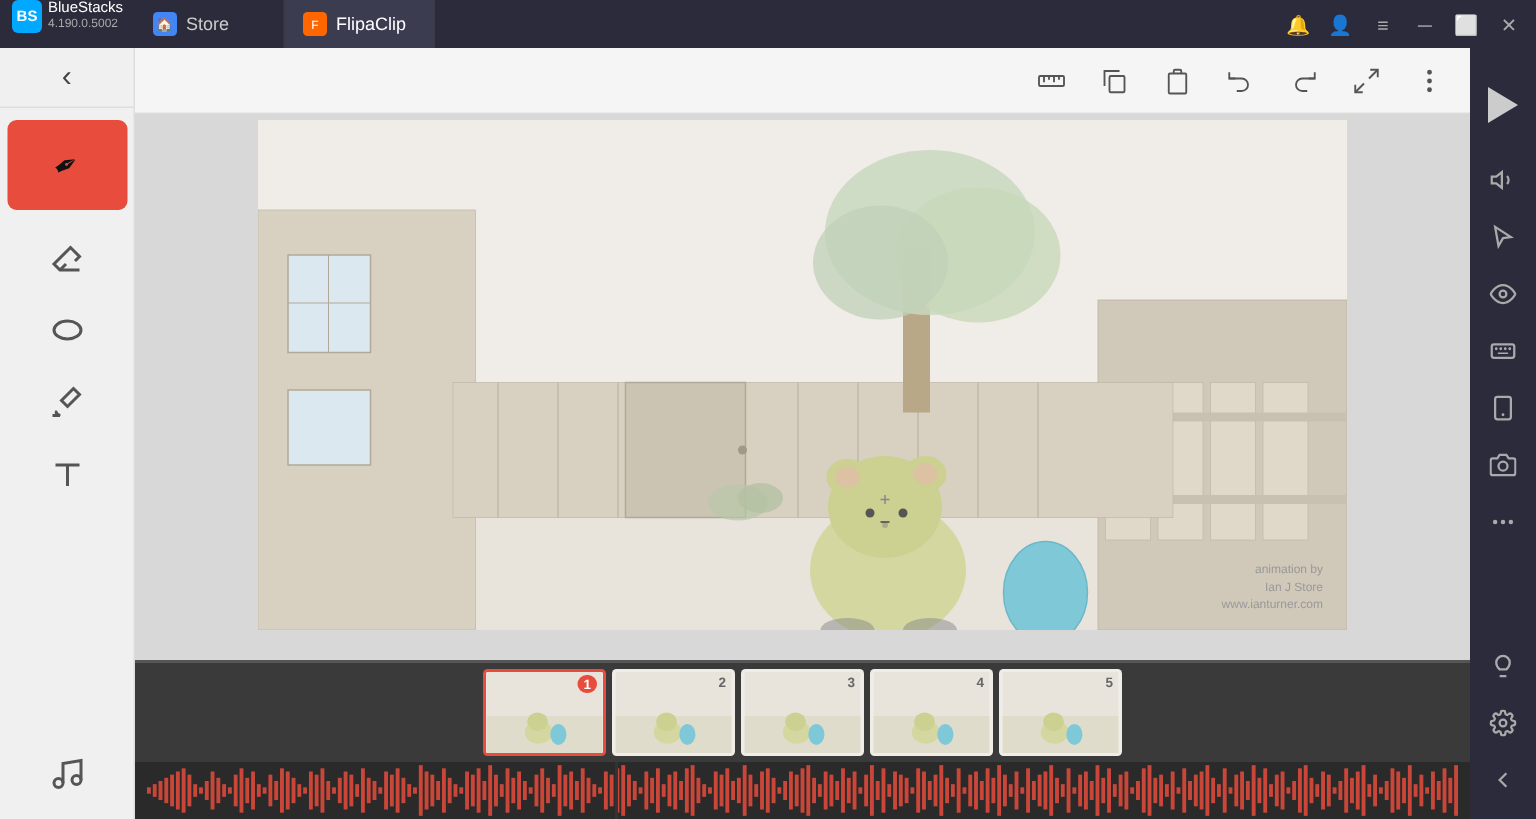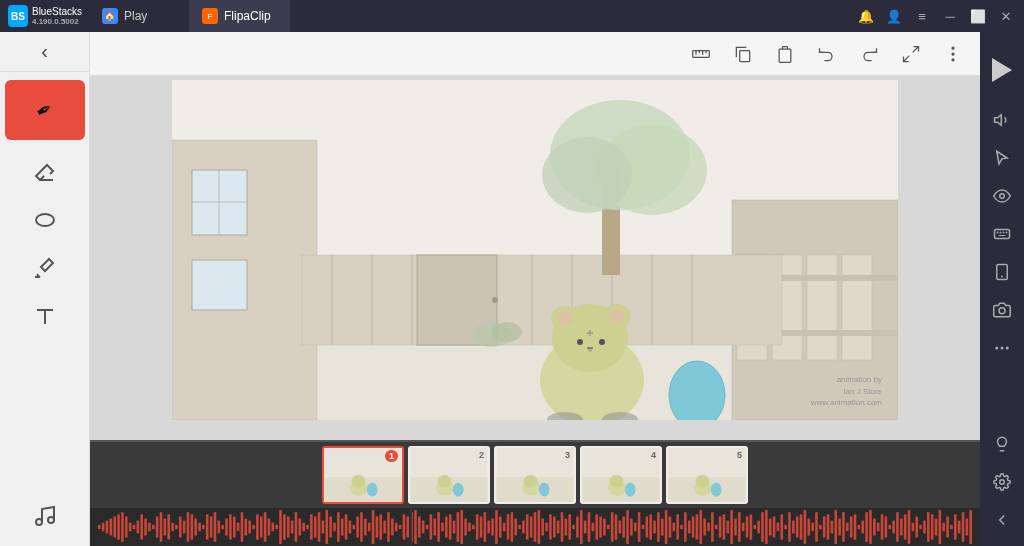--- a/index.html
+++ b/index.html
@@ -5,29 +5,29 @@
     * { margin: 0; padding: 0; box-sizing: border-box; }
     body { width: 1024px; height: 546px; overflow: hidden; background: #1a1a2e; font-family: 'Segoe UI', Arial, sans-serif; }
 
     
     .titlebar {
       width: 100%; height: 32px; background: #2b2b3b;
       display: flex; align-items: center; user-select: none;
     }
     .titlebar-logo {
       width: 90px; height: 32px; background: #2b2b3b;
-      display: flex; align-items: center; padding: 16px 8px; gap: 4px; flex-shrink: 0;
+      display: flex; padding: 0 8px; gap: 4px; flex-shrink: 0;
     }
     .bluestacks-icon {
       width: 22px; height: 22px; background: #00a8ff;
       border-radius: 4px; display: flex; align-items: center; justify-content: center;
       font-size: 10px; color: white; font-weight: bold;
     }
     .bluestacks-text { color: #fff; font-size: 10px; line-height: 1.1; }
-    .bluestacks-version { color: #aaa; font-size: 8px; font-weight: bold; }
+    .bluestacks-version { color: #aaa; font-size: 8px; }
     .tabs {
       display: flex; align-items: stretch; height: 32px; flex: 1;
     }
     .tab {
       display: flex; align-items: center; padding: 0 12px; gap: 6px;
       font-size: 12px; color: #ccc; cursor: pointer; border-right: 1px solid #3a3a4a;
       min-width: 100px; position: relative;
     }
     .tab.active { background: #3c3c50; color: #fff; }
     .tab-icon { width: 16px; height: 16px; border-radius: 3px; flex-shrink: 0; }
@@ -161,21 +161,21 @@
   <div class="titlebar-logo">
     <div class="bluestacks-icon">BS</div>
     <div>
       <div class="bluestacks-text">BlueStacks</div>
       <div class="bluestacks-version">4.190.0.5002</div>
     </div>
   </div>
   <div class="tabs">
     <div class="tab">
       <div class="tab-icon home">🏠</div>
-      <span class="tab-label">Play</span>
+      <span class="tab-label">Store</span>
     </div>
     <div class="tab active">
       <div class="tab-icon flipa">F</div>
       <span class="tab-label">FlipaClip</span>
     </div>
   </div>
   <div class="titlebar-controls">
     <div class="titlebar-btn">🔔</div>
     <div class="titlebar-btn">👤</div>
     <div class="titlebar-btn">≡</div>
@@ -365,21 +365,21 @@
           <ellipse cx="393" cy="340" rx="18" ry="8" fill="#888" opacity="0.5"></ellipse>
           <ellipse cx="448" cy="340" rx="18" ry="8" fill="#888" opacity="0.5"></ellipse>
 
           <ellipse cx="525" cy="315" rx="28" ry="34" fill="#7ec8d8" stroke="#6ab8c8" stroke-width="1"></ellipse>
 
         </svg>
 
         <div class="watermark">
           <div>animation by</div>
           <div>Ian J Store</div>
-          <div>www.animation.com</div>
+          <div>www.ianturner.com</div>
         </div>
       </div>
     </div>
 
     <div class="frames-strip">
 
       <div class="frame-item active">
         <svg width="78" height="54" viewBox="0 0 100 70">
           <rect width="100" height="70" fill="#e8e4dc"></rect>
           <rect x="0" y="38" width="100" height="32" fill="#e0dccc"></rect>

